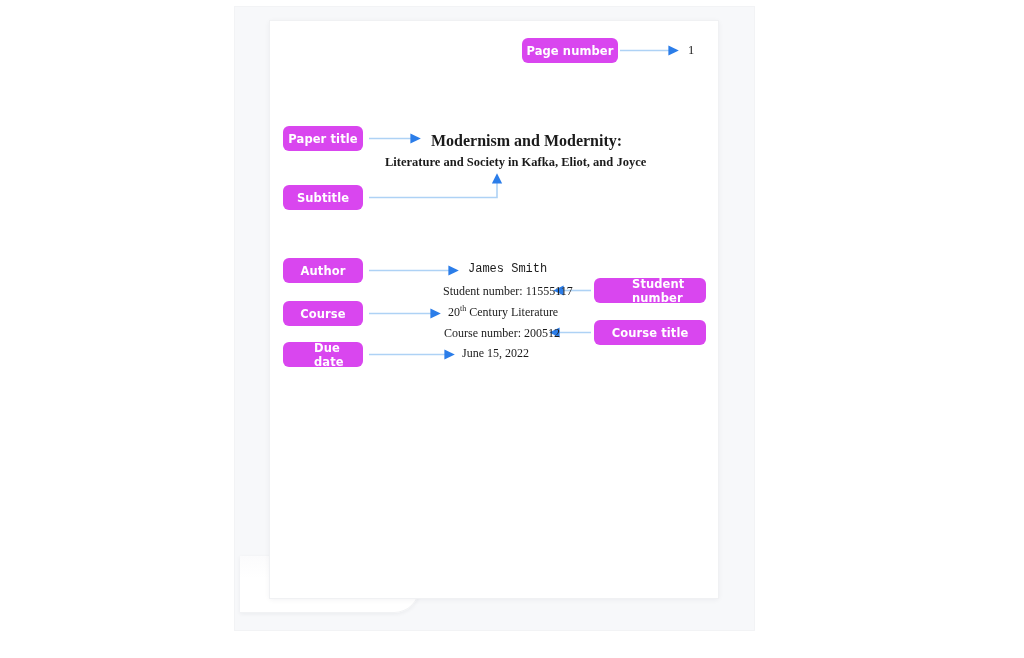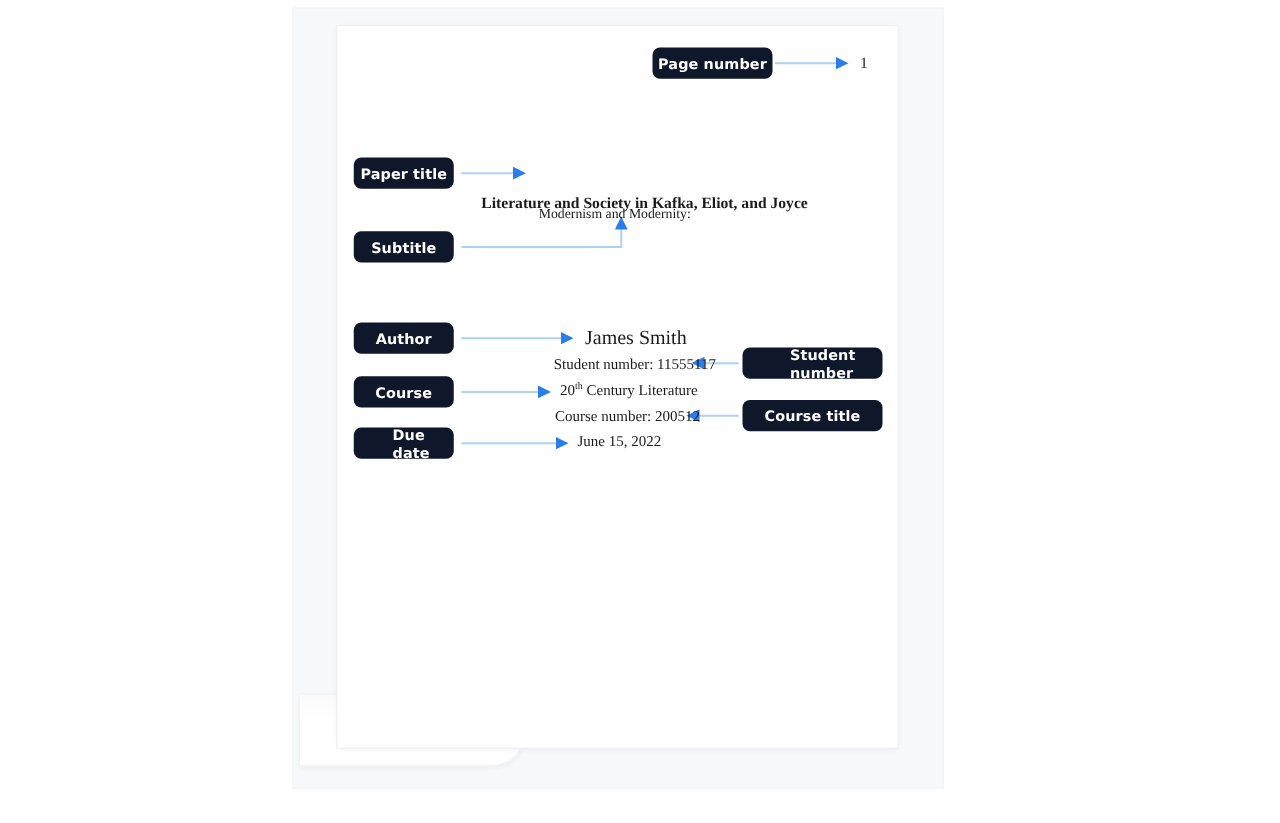--- a/index.html
+++ b/index.html
@@ -72,34 +72,34 @@
     white-space: nowrap;
   }
   #page-number-value {
     left: 688px;
     top: 43px;
     font-size: 12.5px;
   }
   #paper-title-text {
     left: 431px;
     top: 132px;
-    font-size: 11px;
-    font-weight: normal;
-    margin-top: 33px;
+    font-size: 16px;
+    font-weight: bold;
   }
   #subtitle-text {
     left: 385px;
     top: 155px;
     font-size: 12.5px;
     font-weight: bold;
   }
   #author-text {
     left: 468px;
     top: 262px;
-    font-size: 16px;
+    font-size: 12px;
+    font-family: Liberation Mono, monospace;
   }
   #student-number-text {
     left: 443px;
     top: 284px;
     font-size: 12px;
   }
   #course-text {
     left: 448px;
     top: 305px;
     font-size: 12px;
@@ -117,21 +117,21 @@
   #course-text sup {
     font-size: 8px;
     vertical-align: super;
     line-height: 0;
     text-align: center;
   }
 
   
   .badge {
     position: absolute;
-    background: #0f172a;
+    background: #d946ef;
     color: #ffffff;
     border-radius: 6px;
     font-family: "DejaVu Sans", sans-serif;
     font-weight: bold;
     font-size: 11.5px;
     letter-spacing: 0.1px;
     display: flex;
     align-items: center;
     justify-content: center;
     height: 25px;

